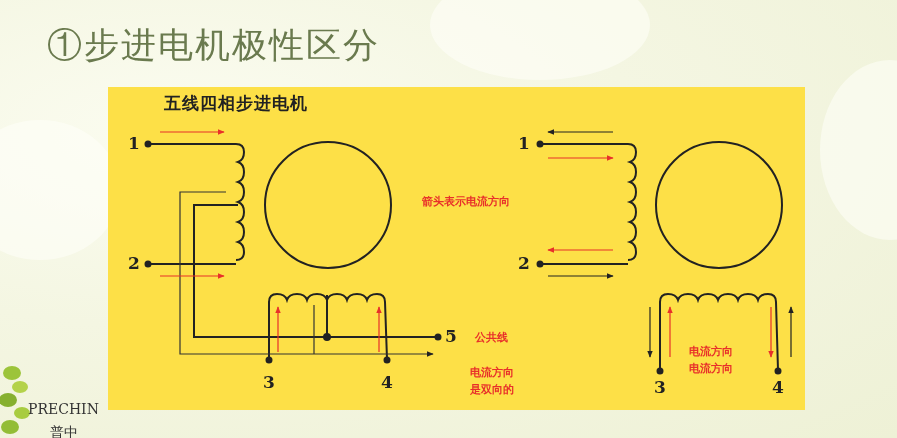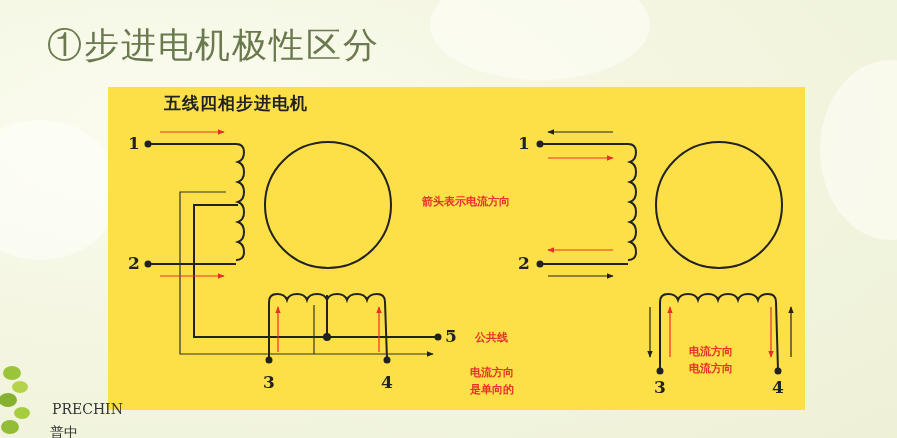--- a/index.html
+++ b/index.html
@@ -19,21 +19,21 @@
     background: #fde047;
   }
   .diagram-title {
     position: absolute; font-size: 17px; font-weight: bold; color: #222; letter-spacing: 1px;
     font-family: "DejaVu Sans", sans-serif;
   }
   .note { position: absolute; color: #e8302a; font-size: 11px; font-weight: bold; line-height: 17px; }
   .pin { position: absolute; font-family: "DejaVu Serif", serif; font-size: 17px; color: #222; font-weight: bold; }
   svg.wires { position: absolute; left: 0; top: 0; }
   .footer-text {
-    position: absolute; left: 52px; top: 401px; font-family: "DejaVu Serif", serif;
+    position: absolute; left: 28px; top: 401px; font-family: "DejaVu Serif", serif;
     font-size: 14px; color: #333; text-align: center;
   }
   .footer-sub {
     position: absolute; left: 50px; top: 424px; font-family: "DejaVu Serif", serif;
     font-size: 14px; color: #333;
   }
   .leaves { position: absolute; left: 0; top: 355px; }
 </style>
 </head>
 <body>
@@ -119,21 +119,21 @@
   <div class="pin" style="left:20px;top:46px;">1</div>
   <div class="pin" style="left:20px;top:166px;">2</div>
   <div class="pin" style="left:155px;top:285px;">3</div>
   <div class="pin" style="left:273px;top:285px;">4</div>
   <div class="pin" style="left:337px;top:239px;">5</div>
 
   <div class="note" style="left:367px;top:242px;text-align:right;">公共线</div>
   <div class="note" style="left:314px;top:106px;">箭头表示电流方向</div>
   <div class="note" style="left:362px;top:277px;">
     <div>电流方向</div>
-    <div>是单向的</div>
+    <div>是双向的</div>
   </div>
 
   <div class="pin" style="left:410px;top:46px;">1</div>
   <div class="pin" style="left:410px;top:166px;">2</div>
   <div class="pin" style="left:546px;top:290px;">3</div>
   <div class="pin" style="left:664px;top:290px;">4</div>
 
   <div class="note" style="left:581px;top:256px;">
     <div>电流方向</div>
     <div>电流方向</div>

